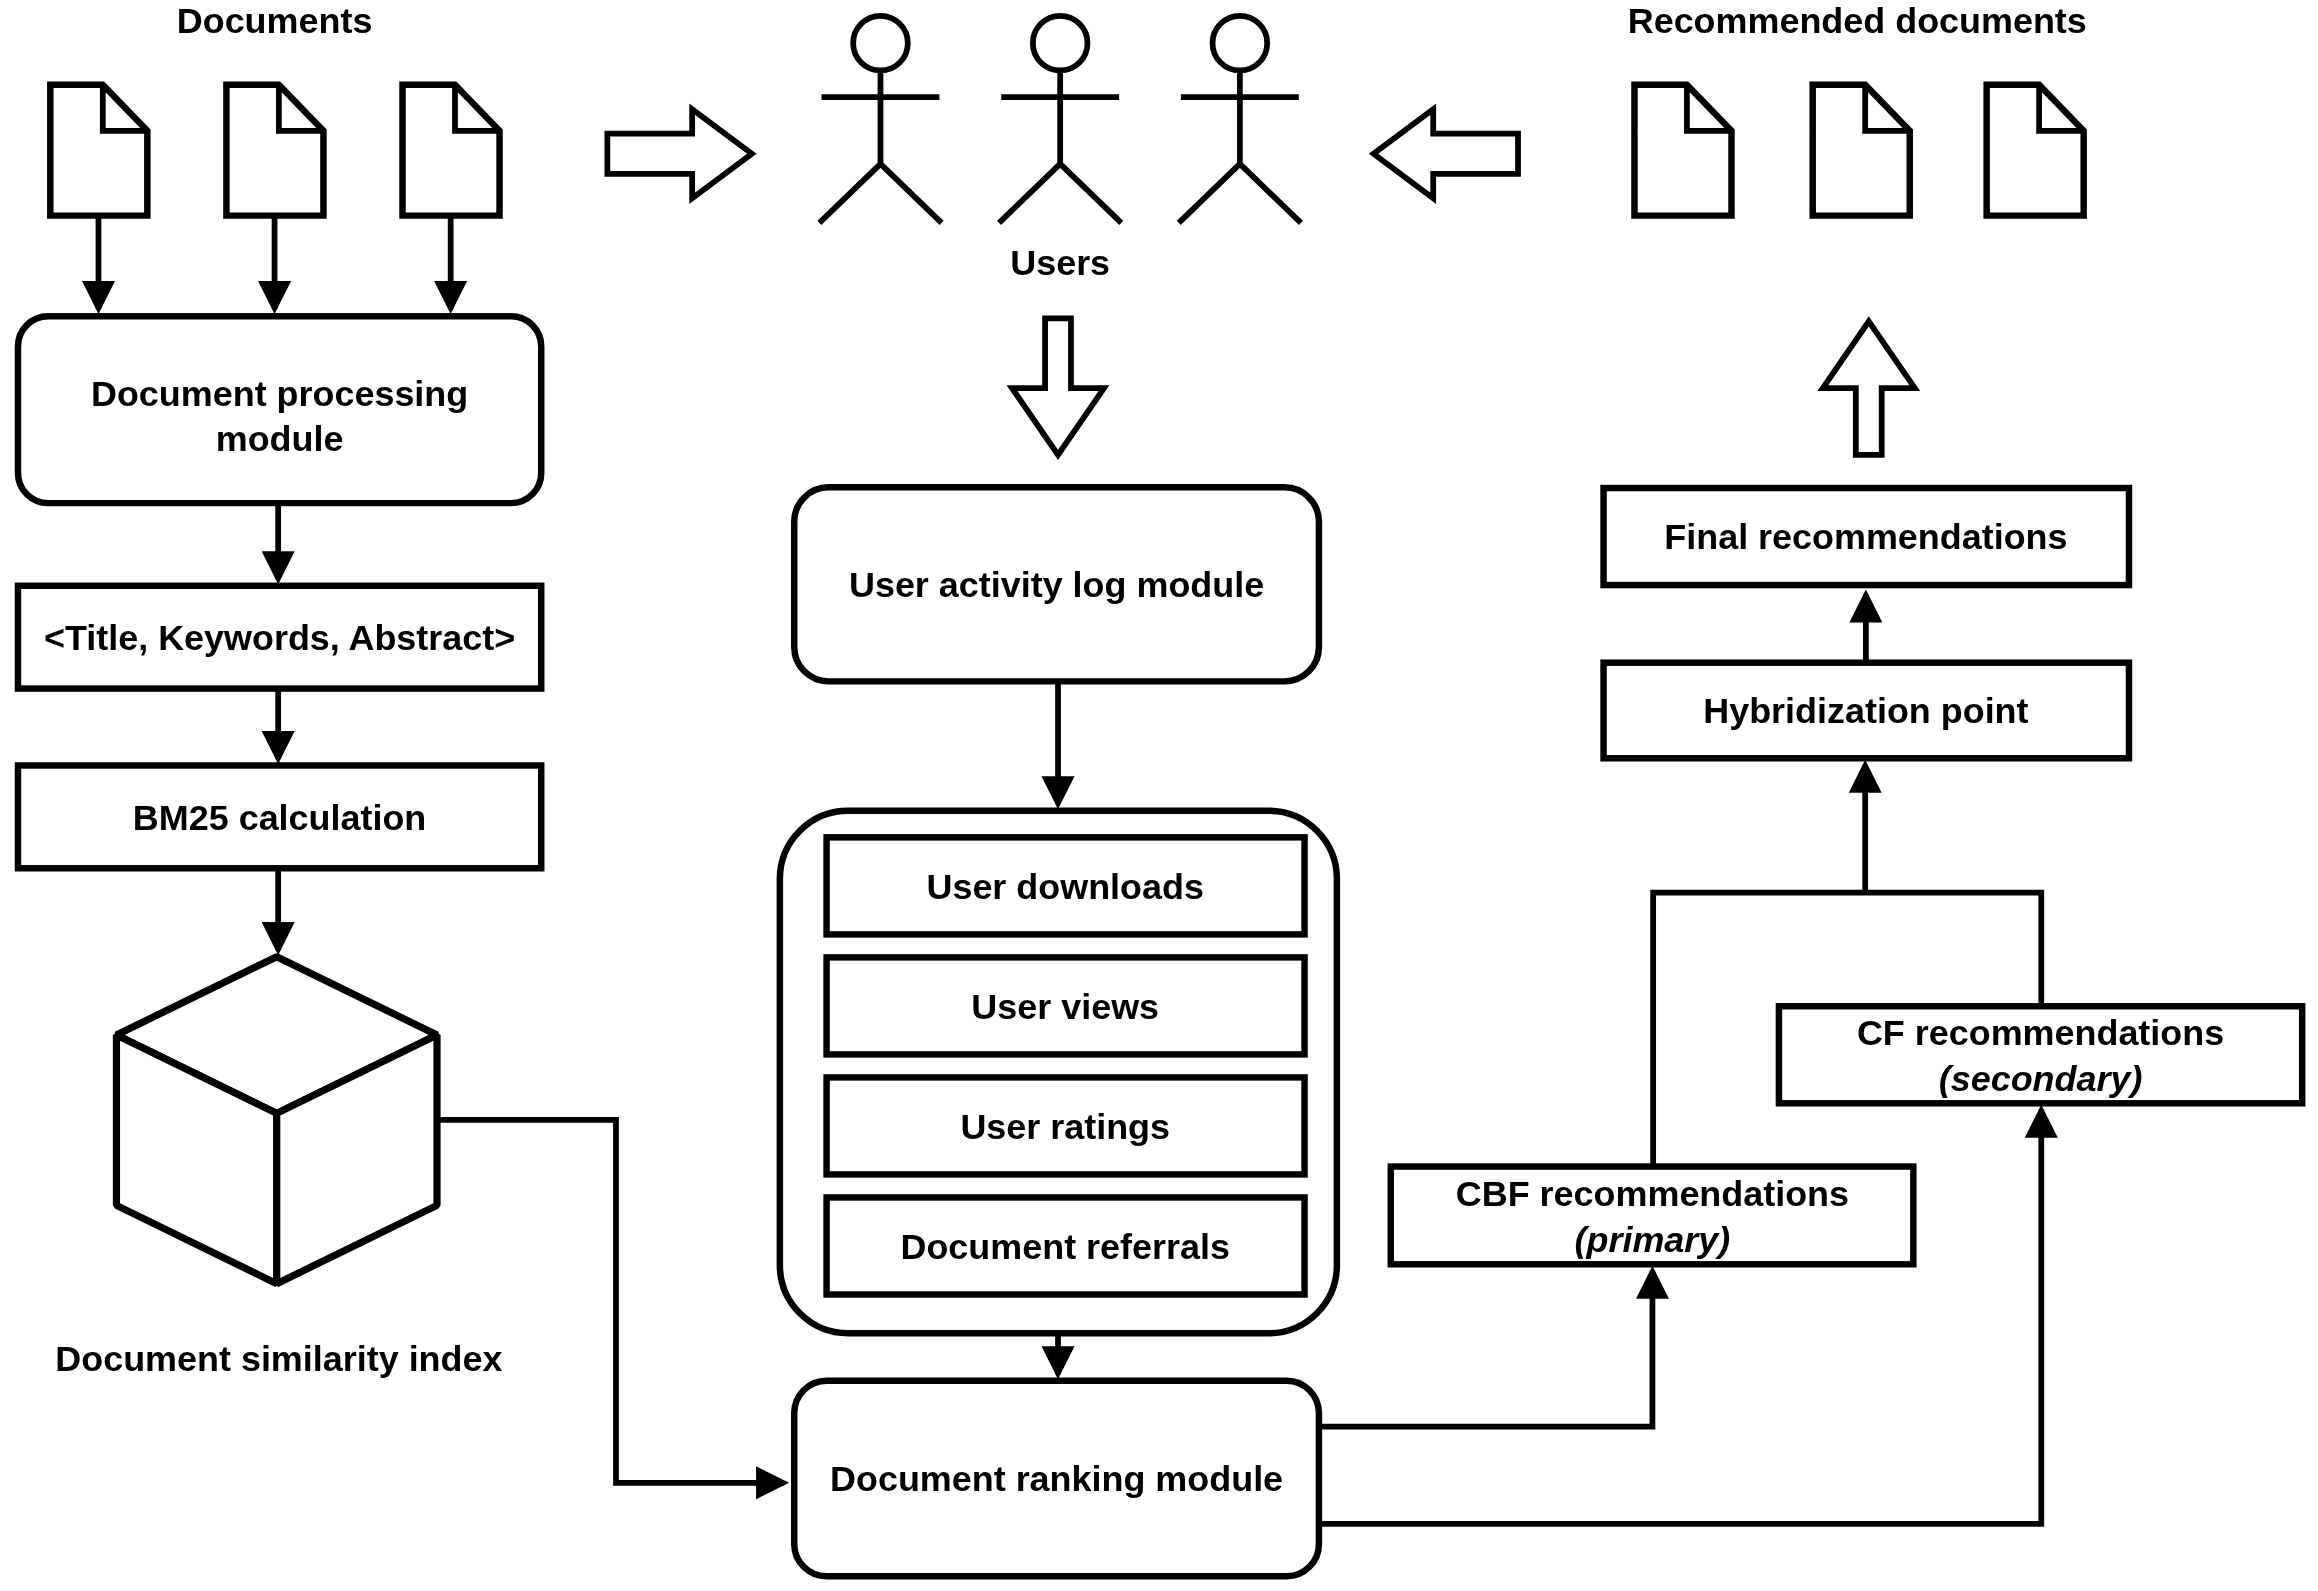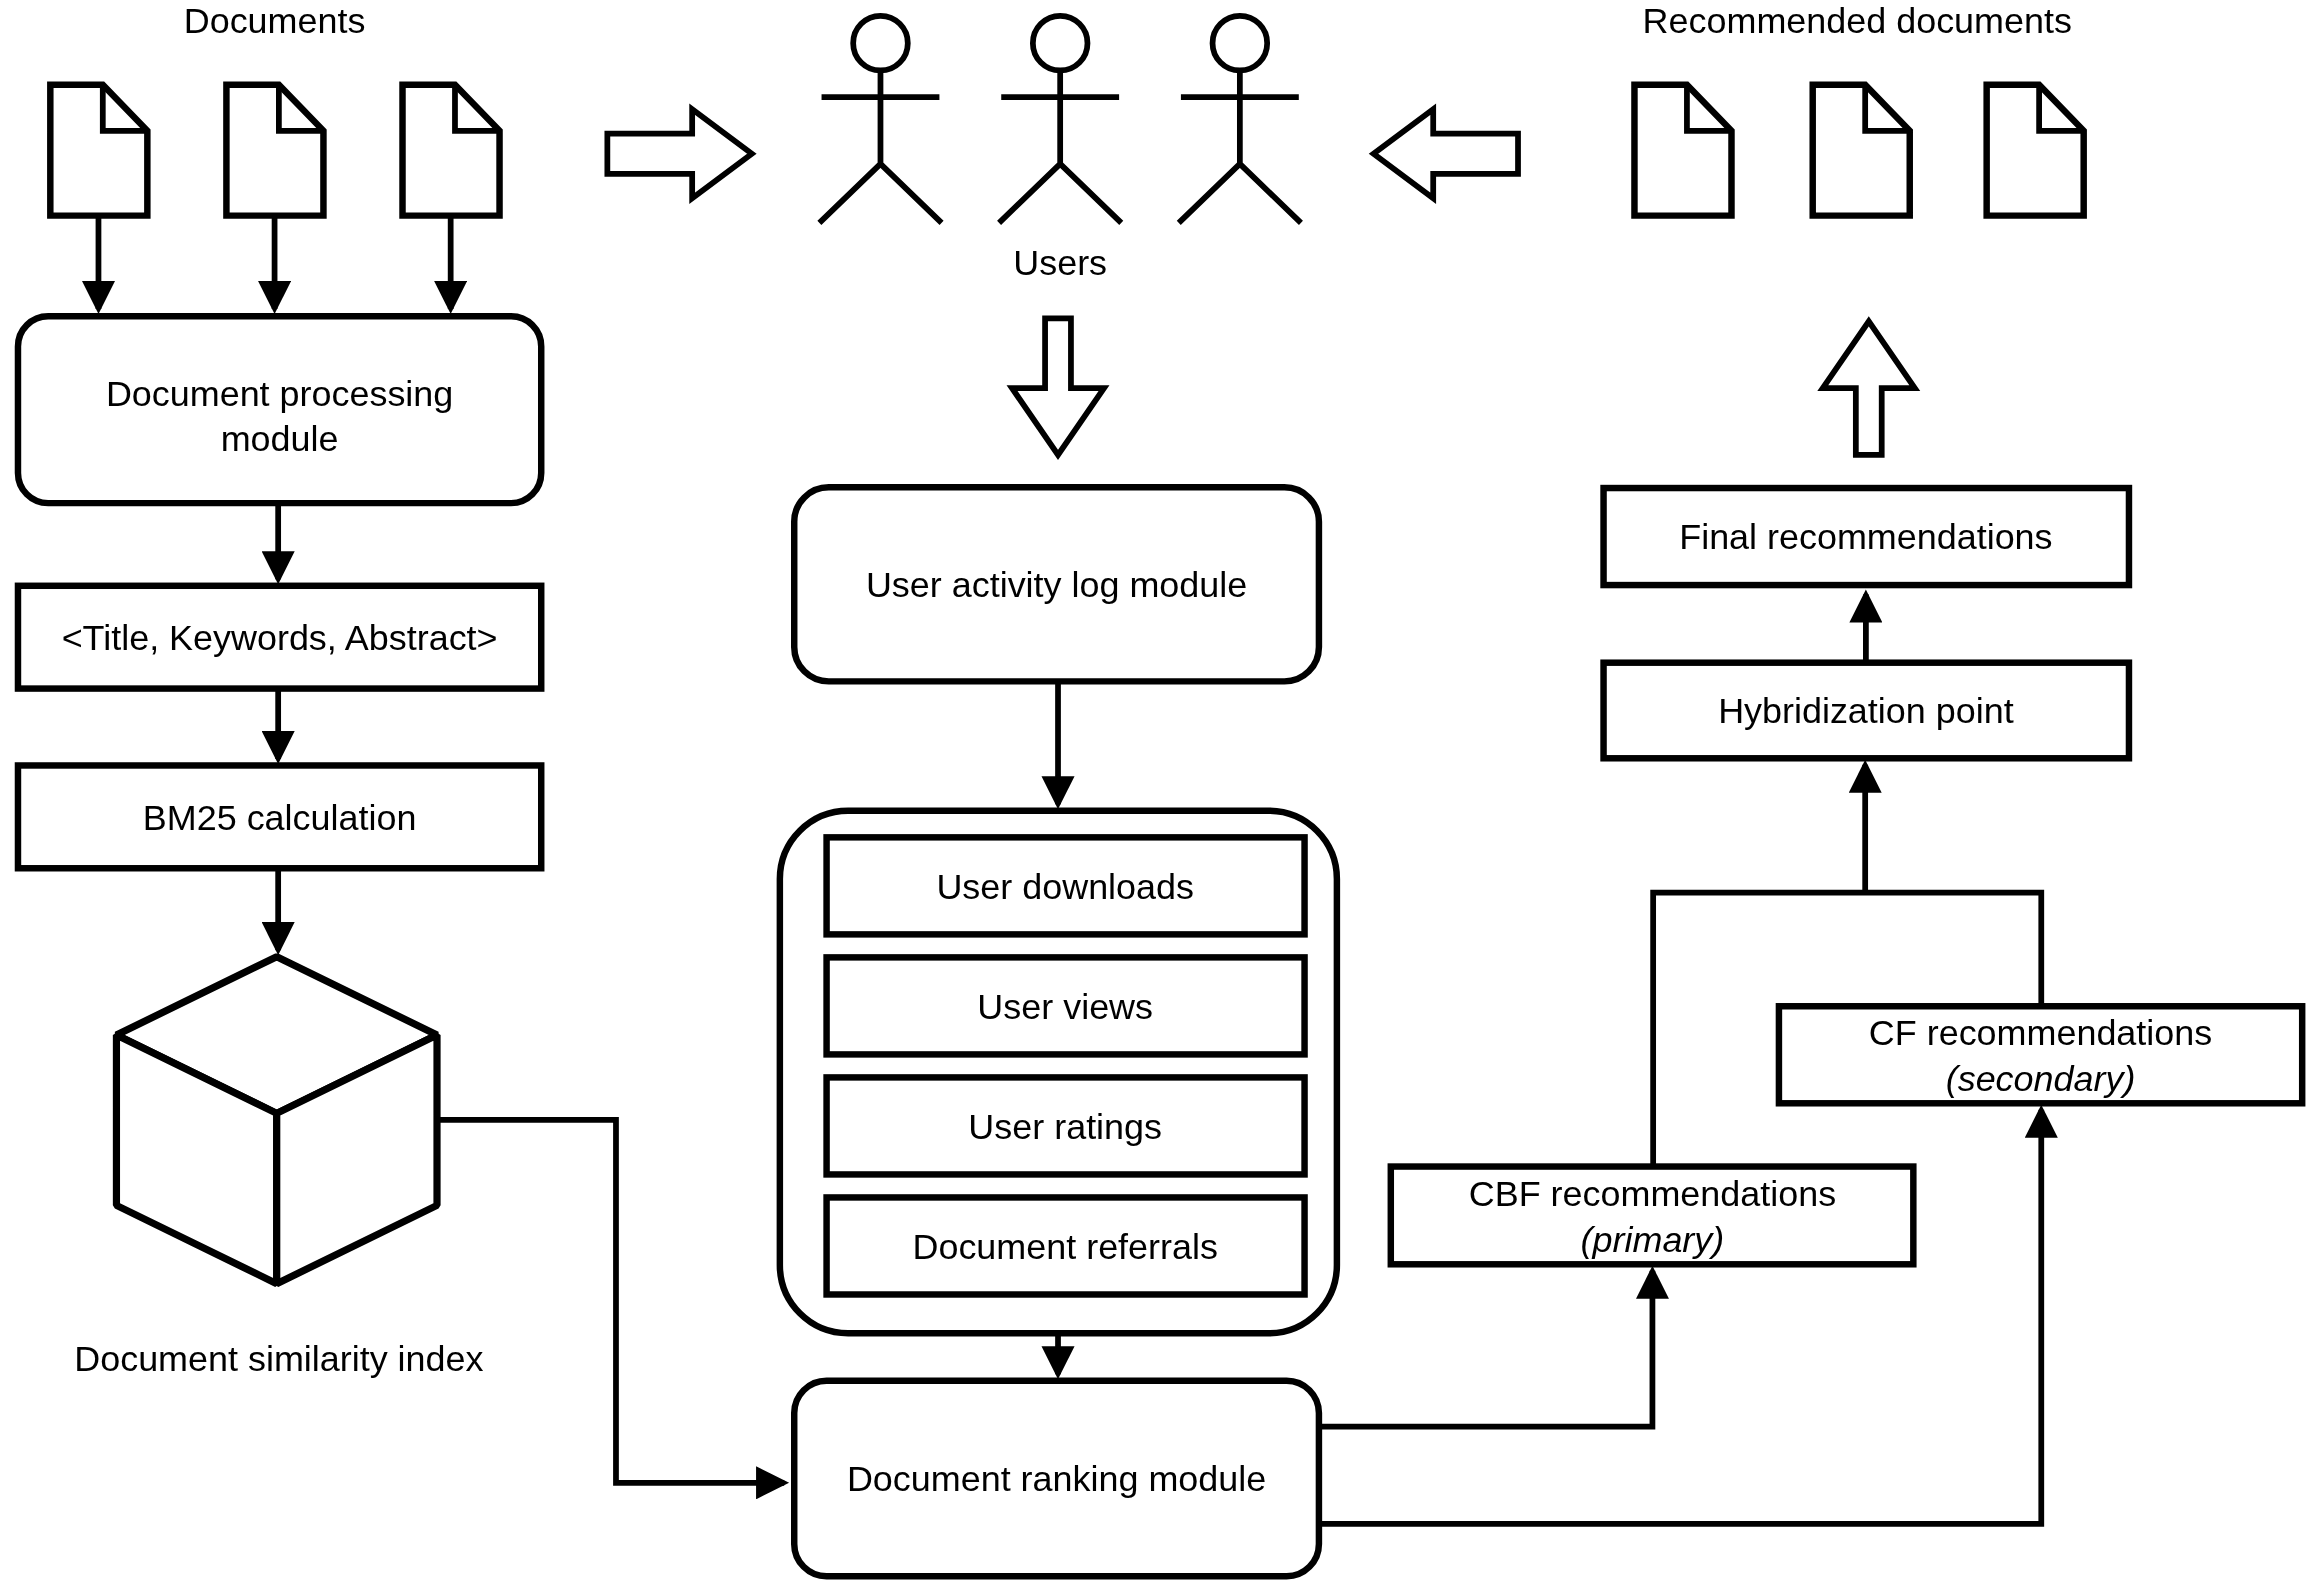--- a/index.html
+++ b/index.html
@@ -1,17 +1,17 @@
 <!DOCTYPE html>
 <html style="font-size:11.5px"><head>
 <meta charset="utf-8">
 <meta name="viewport" content="width=device-width, initial-scale=1">
 <style>
   html,body{margin:0;padding:0;background:#ffffff;}
-  .stage{width:100%;background:#f9a8d4;}
+  .stage{width:100%;background:#f9a8d4;font-weight:bold;}
   svg{display:block;width:100%;height:auto;background:#ffffff;}
   .box{fill:#ffffff;stroke:#000000;stroke-width:9;}
   .container-box{fill:#ffffff;stroke:#000000;stroke-width:9;}
   .cube{fill:#ffffff;stroke:#000000;stroke-width:10;stroke-linejoin:bevel;}
   .icon{fill:#ffffff;stroke:#000000;stroke-width:9;stroke-linejoin:miter;}
   .line{fill:none;stroke:#000000;stroke-width:8;}
   .blk{fill:#ffffff;stroke:#000000;stroke-width:8;stroke-linejoin:miter;}
   .fig{fill:none;stroke:#000000;stroke-width:8;}
   .fig-head{fill:#ffffff;stroke:#000000;stroke-width:8;}
   .lbl{font-family:"Liberation Sans",sans-serif;font-size:50px;fill:#000000;

